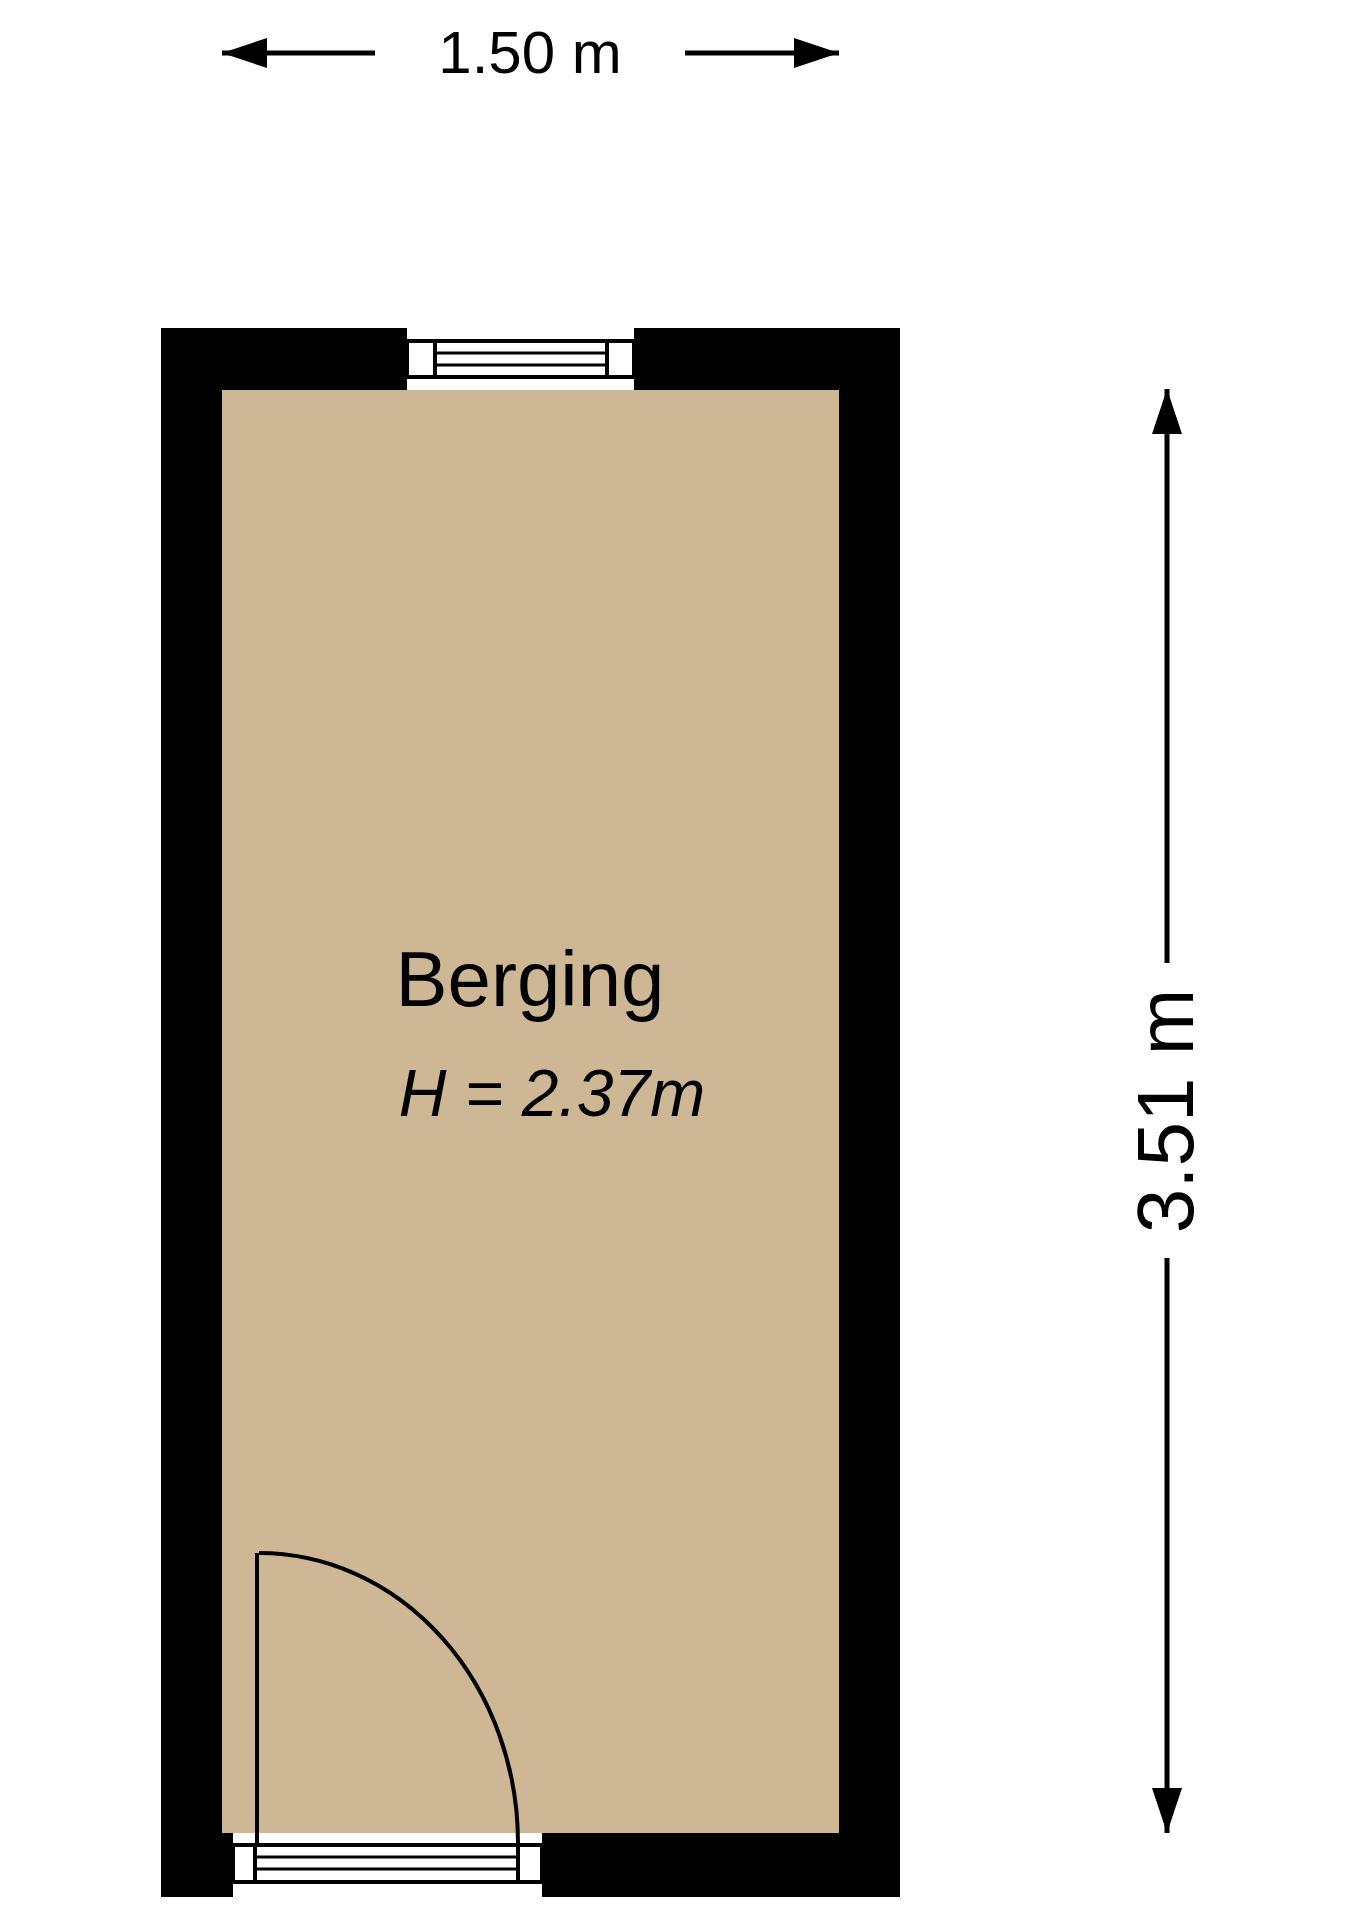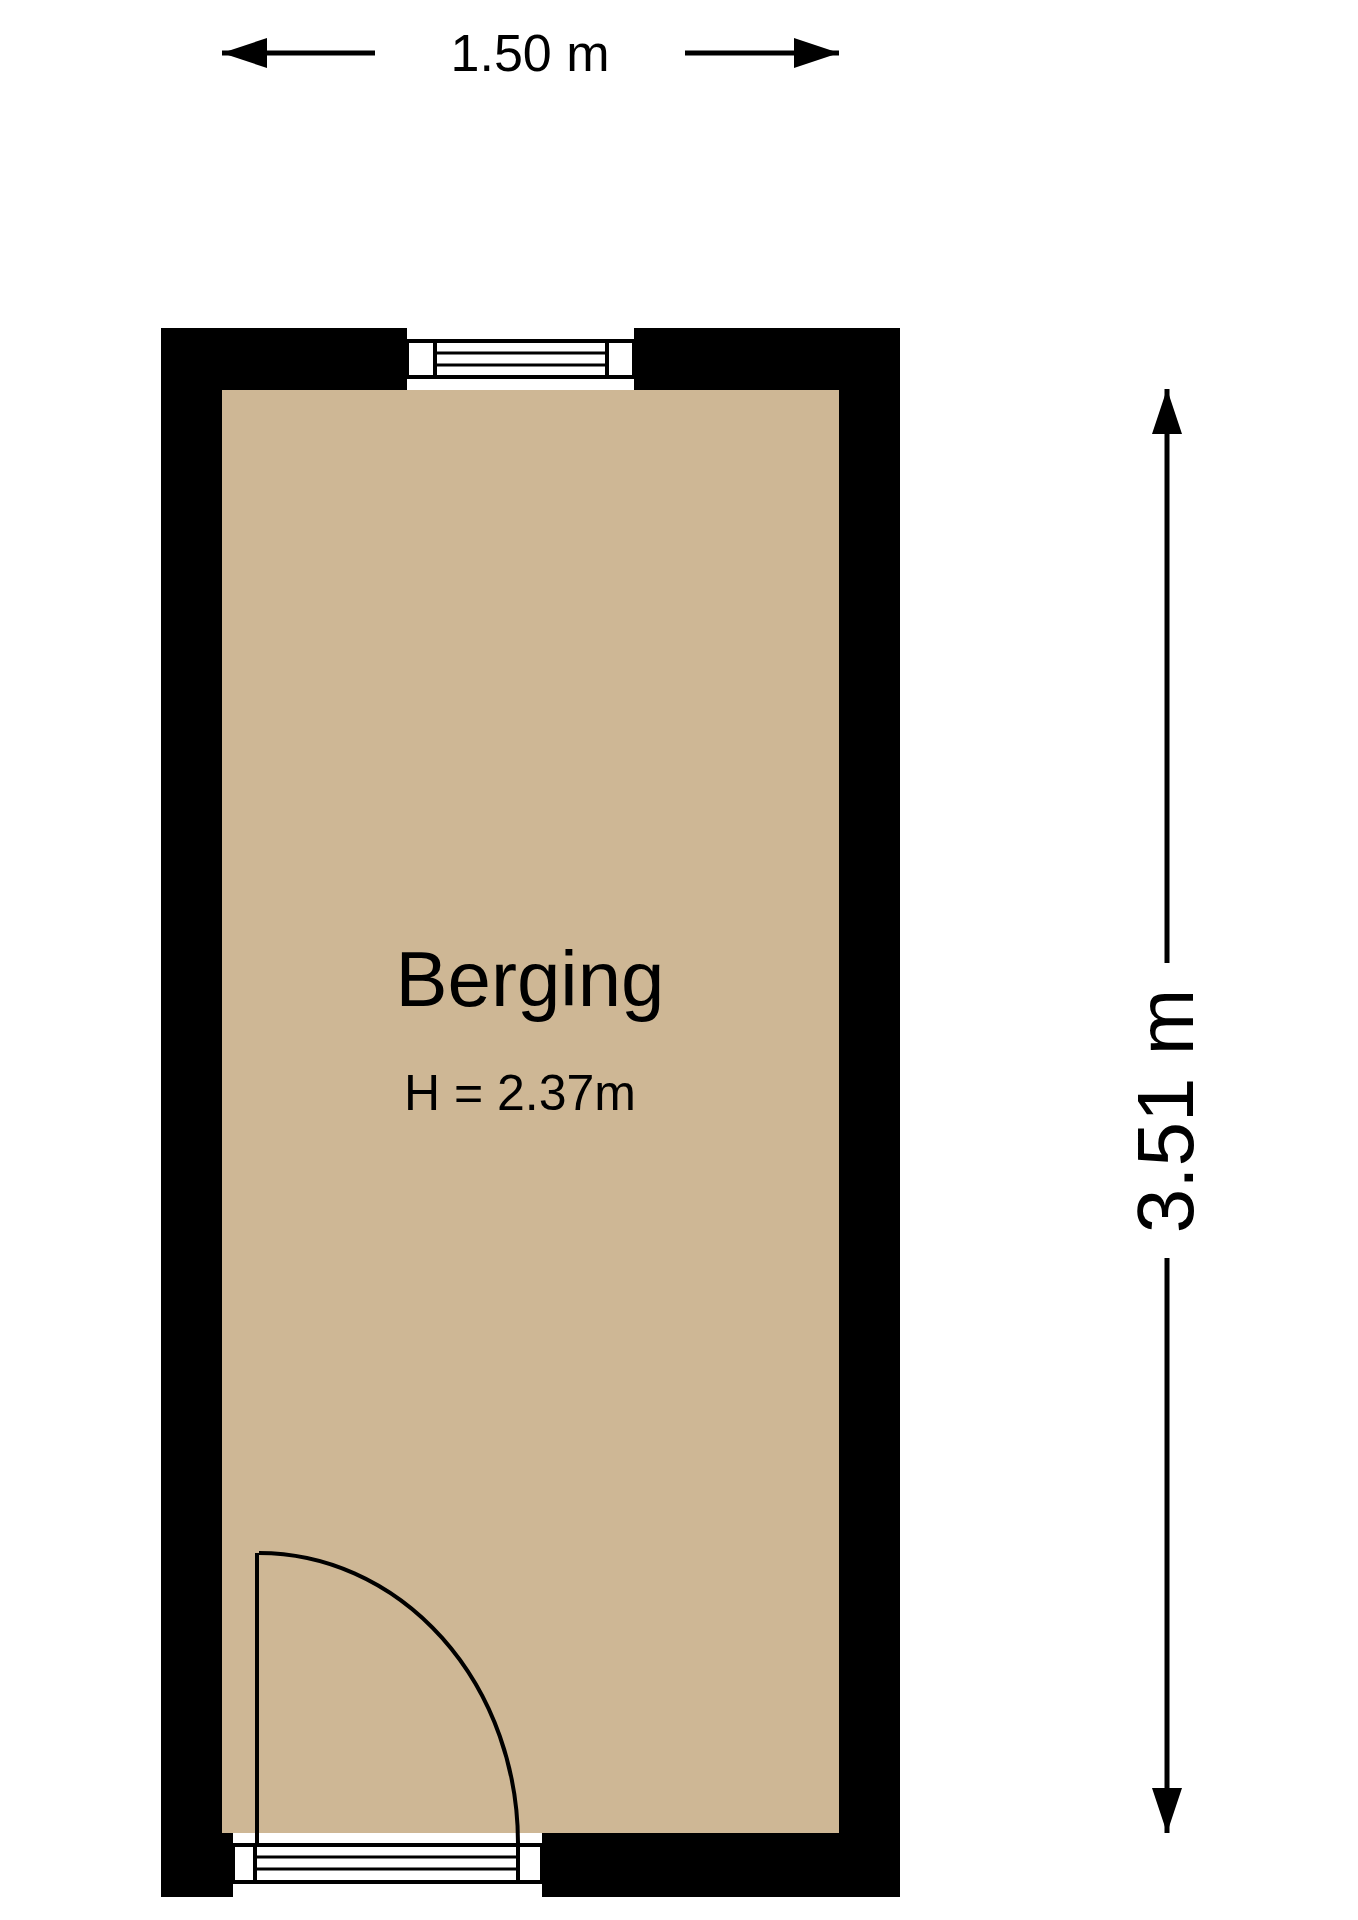--- a/index.html
+++ b/index.html
@@ -23,41 +23,42 @@
   .label {
     position: absolute;
     color: #000000;
     white-space: nowrap;
     line-height: 1;
   }
   .dim-label-top {
     left: 530px;
     top: 53px;
     transform: translate(-50%, -50%);
-    font-size: 52px;
+    font-size: 60px;
     text-align: center;
   }
   .dim-label-right {
     left: 1166px;
     top: 1111px;
     transform: translate(-50%, -50%) rotate(-90deg);
     font-size: 80px;
   }
   .room-name {
     left: 530px;
     top: 979px;
     transform: translate(-50%, -50%);
     font-size: 78px;
     text-align: right;
   }
   .room-height {
-    left: 520px;
+    left: 552px;
     top: 1093px;
     transform: translate(-50%, -50%);
-    font-size: 50px;
+    font-size: 66px;
+    font-style: italic;
   }
 </style>
 </head>
 <body>
 
 <div id="canvas">
 
   <svg id="plan-svg" width="1358" height="1920" viewBox="0 0 1358 1920">
 
     <rect x="161" y="328" width="739" height="1569" fill="#000000"></rect>

